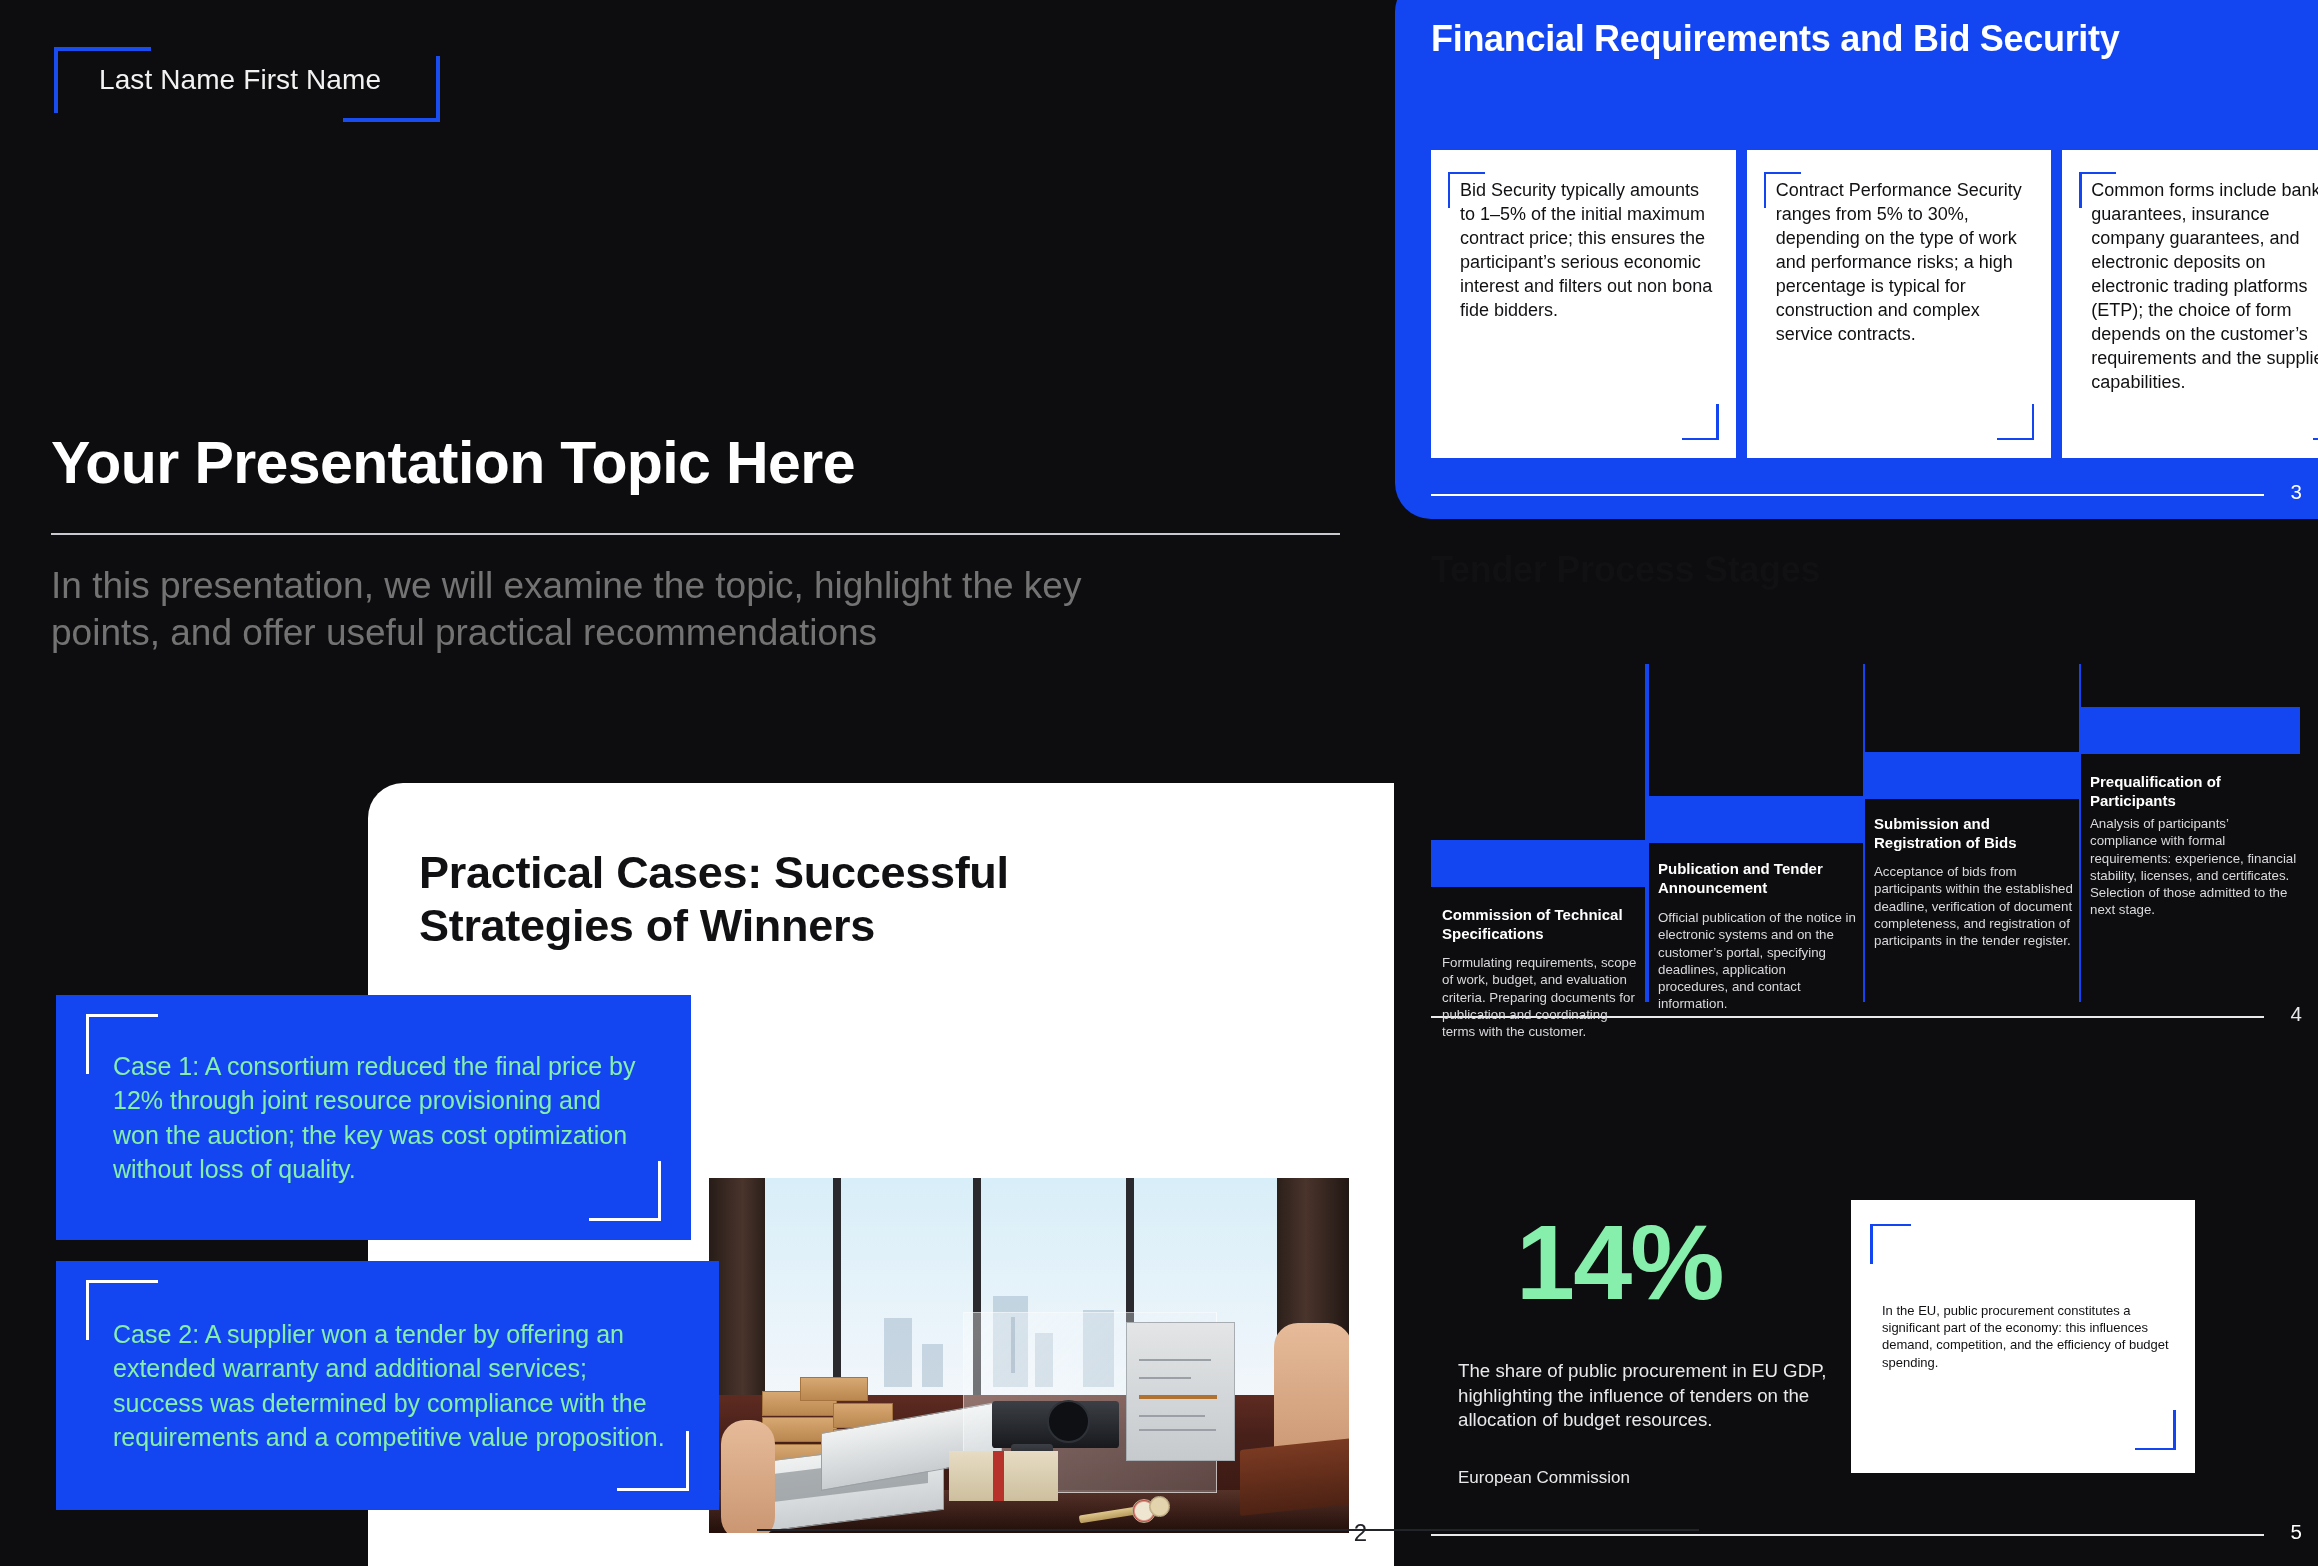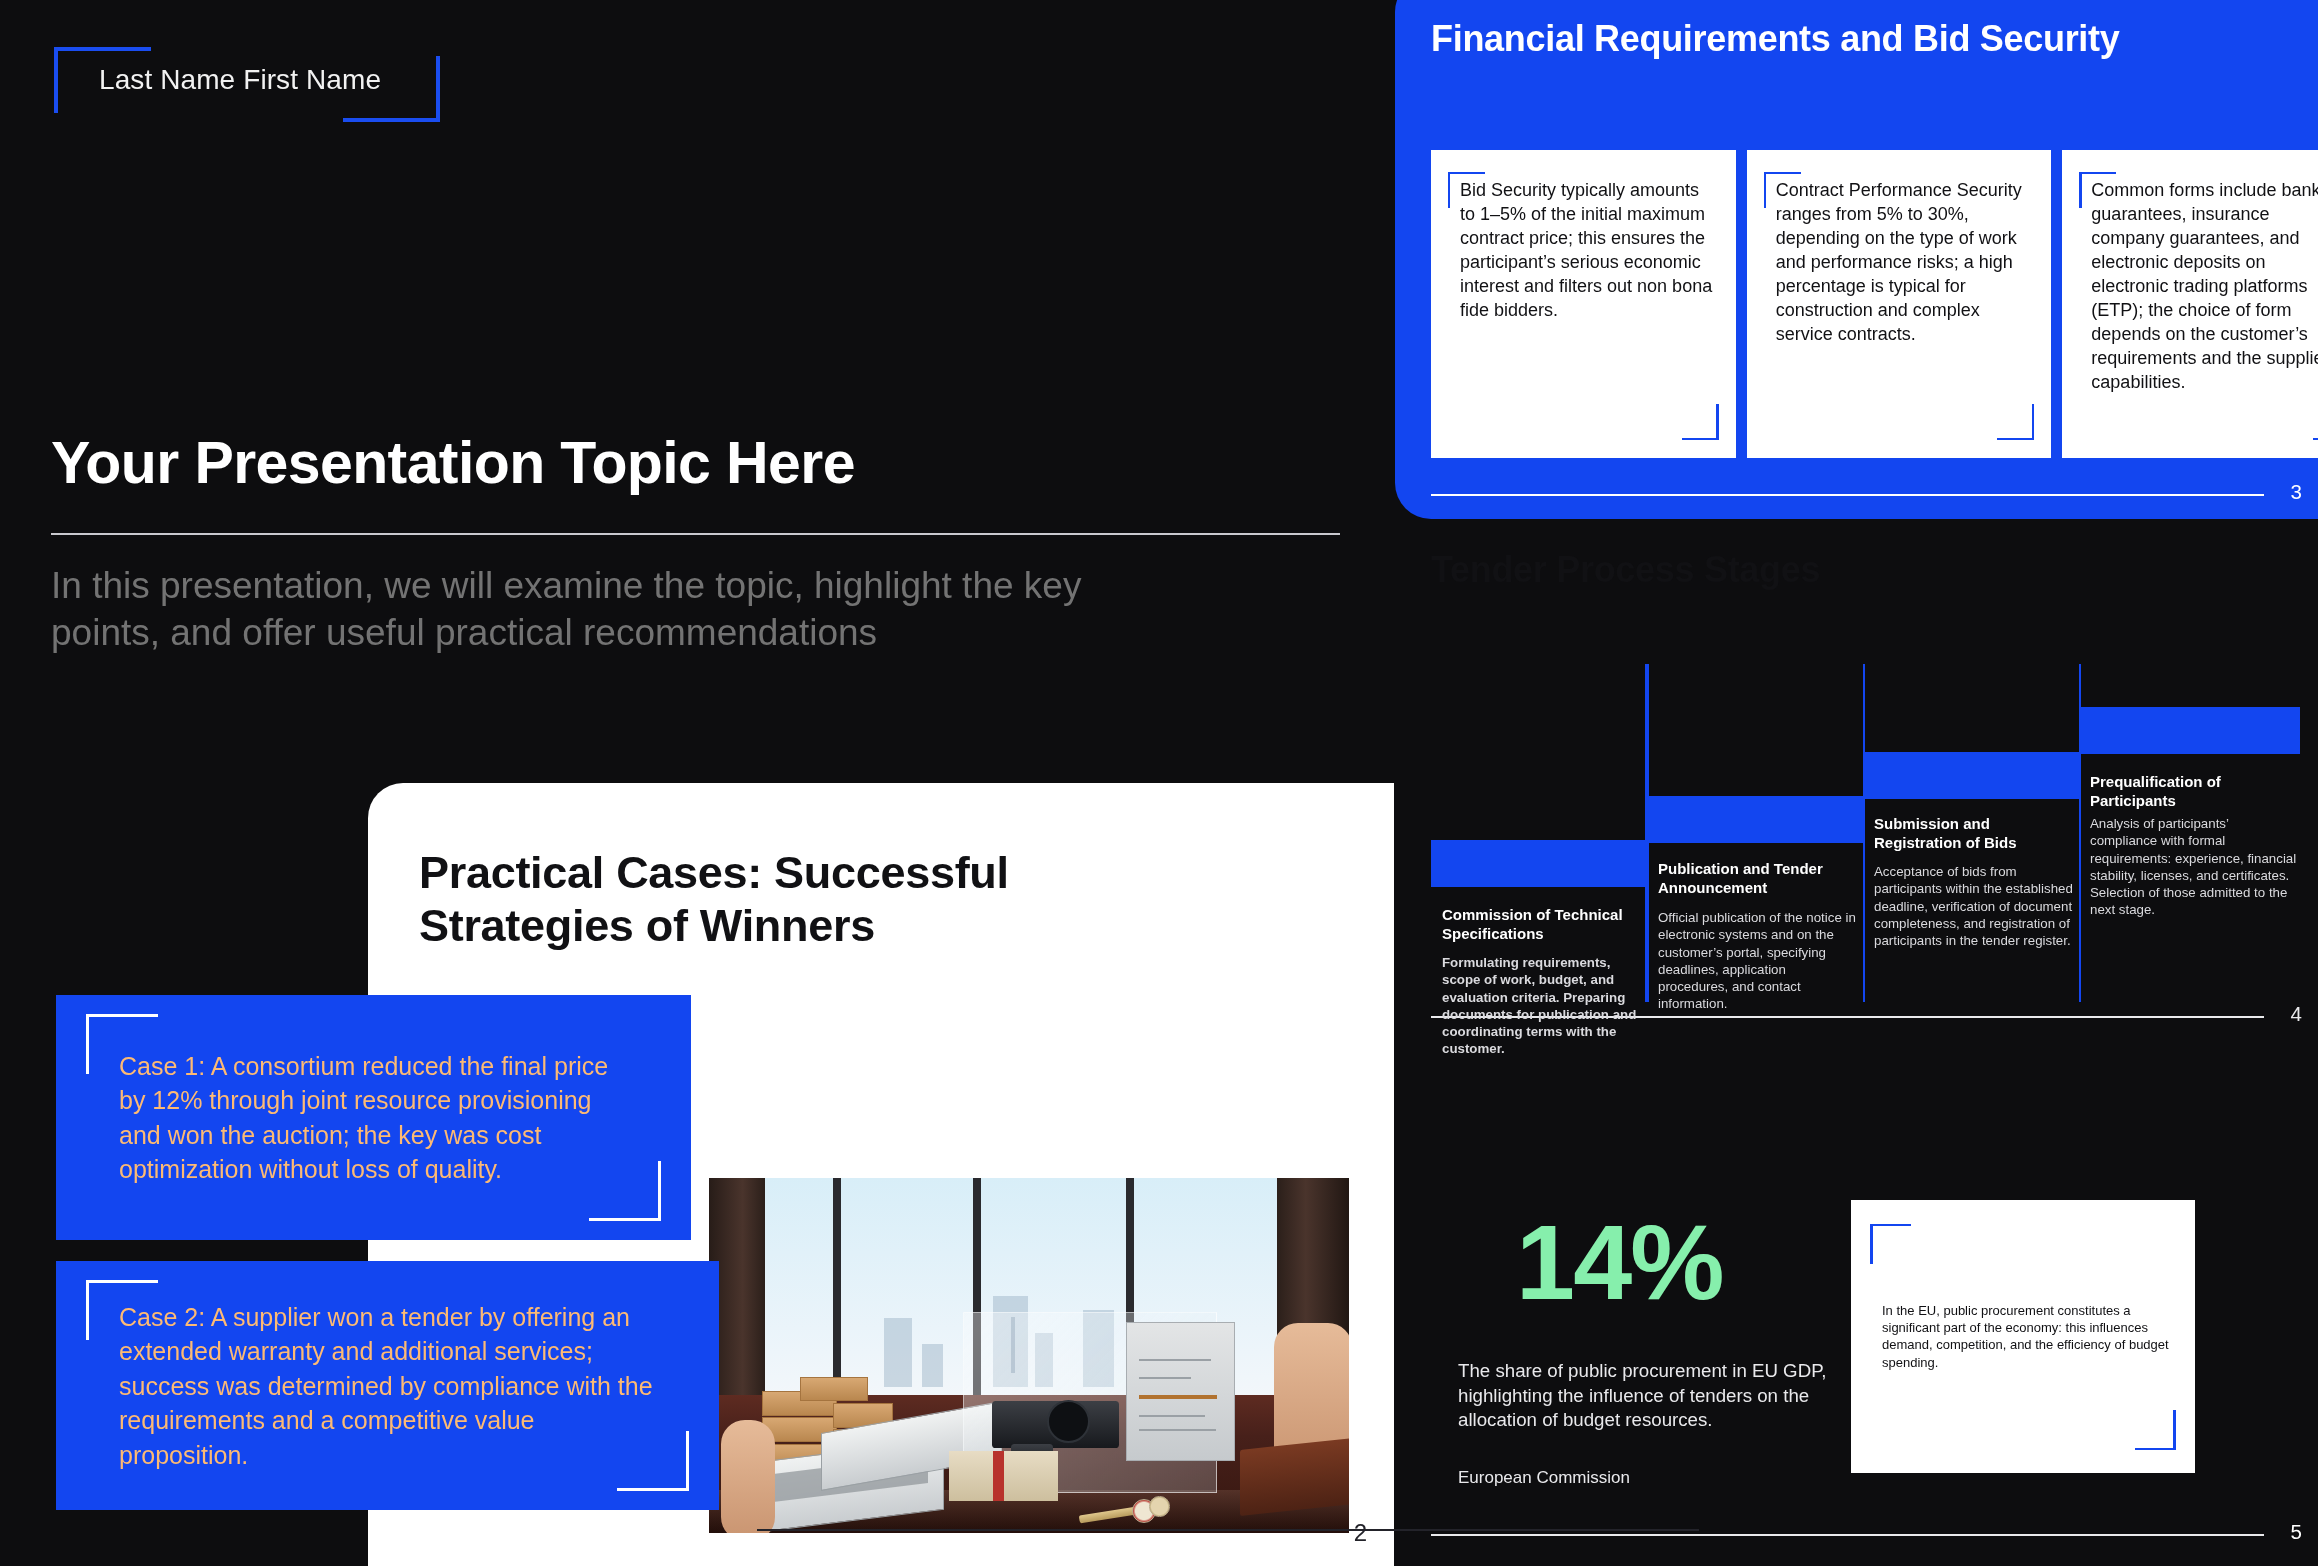--- a/index.html
+++ b/index.html
@@ -58,21 +58,21 @@
   .ph-keybody { position:absolute; background: linear-gradient(180deg,#e0c88d,#b79a5c); border-radius:2.4px; }
   .ph-fob { position:absolute; background: radial-gradient(circle,#efe6d2 55%,#b8322c 70%,#d8cdb4 80%); border-radius:50%; border:1.2px solid #b9ab8e; }
   .ph-wallet { position:absolute; background: linear-gradient(180deg,#7a3a22,#4d2214); border-radius:2.4px; }
 
   
   .case-box { position: absolute; background: #1346f0; }
   .case-box .ctl { position:absolute; left:30px; top:19.3px; width:72px; height:3px; background:#fff; }
   .case-box .ctl-v { position:absolute; left:30px; top:19.3px; width:3px; height:60px; background:#fff; }
   .case-box .cbr { position:absolute; right:30px; bottom:19.3px; width:72px; height:3px; background:#fff; }
   .case-box .cbr-v { position:absolute; right:30px; bottom:19.3px; width:3px; height:60px; background:#fff; }
-  .case-box .ctext { position:absolute; left:57px; right:54px; top:50%; transform: translateY(-50%); font-size: 25px; line-height: 1.38; color: #fdba74; margin-left: 6px; }
+  .case-box .ctext { position:absolute; left:57px; right:54px; top:50%; transform: translateY(-50%); font-size: 25px; line-height: 1.38; color: #86efac; }
 
   #case1 { left: 56px; top: 995px; width: 635px; height: 245px; }
   #case2 { left: 56px; top: 1261px; width: 663px; height: 249px; }
 
   
   .right-col { position: absolute; left: 1395px; top: 0; width: 924px; height: 1566px; }
 
   
   .slide3 { position: absolute; left: 0; top: -24px; width: 924px; height: 543px; background: #1346f0; border-top-left-radius: 36px; border-bottom-left-radius: 36px; }
   .s3-head { position: absolute; left: 1431px; top: 18px; width: 857px; font-size: 36px; font-weight: bold; color: #ffffff; letter-spacing: -0.3px; z-index: 6; }
@@ -240,21 +240,21 @@
   <div class="s3-num">3</div>
 
   <div class="s4-title">Tender Process Stages</div>
 
   <div class="stages">
 
     <div class="stage-col" style="left:0; width:216px;">
       <div class="bluebar" style="left:0; top:176px; width:216px; height:47px;"></div>
       <div class="vline" style="right:0;"></div>
       <div class="st-title" style="left:11px; top:242px; width:193px;">Commission of Technical Specifications</div>
-      <div class="st-body" style="left:11px; top:290px; width:199px;font-weight:bold;">Formulating requirements, scope of work, budget, and evaluation criteria. Preparing documents for publication and coordinating terms with the customer.</div>
+      <div class="st-body" style="left:11px; top:290px; width:199px;">Formulating requirements, scope of work, budget, and evaluation criteria. Preparing documents for publication and coordinating terms with the customer.</div>
     </div>
 
     <div class="stage-col" style="left:216px; width:216px;">
       <div class="bluebar" style="left:0; top:132px; width:216px; height:47px;"></div>
       <div class="vline" style="left:0;"></div>
       <div class="st-title" style="left:11px; top:196px; width:193px;">Publication and Tender Announcement</div>
       <div class="st-body" style="left:11px; top:245px; width:199px;">Official publication of the notice in electronic systems and on the customer’s portal, specifying deadlines, application procedures, and contact information.</div>
     </div>
 
     <div class="stage-col" style="left:432px; width:216px;">

